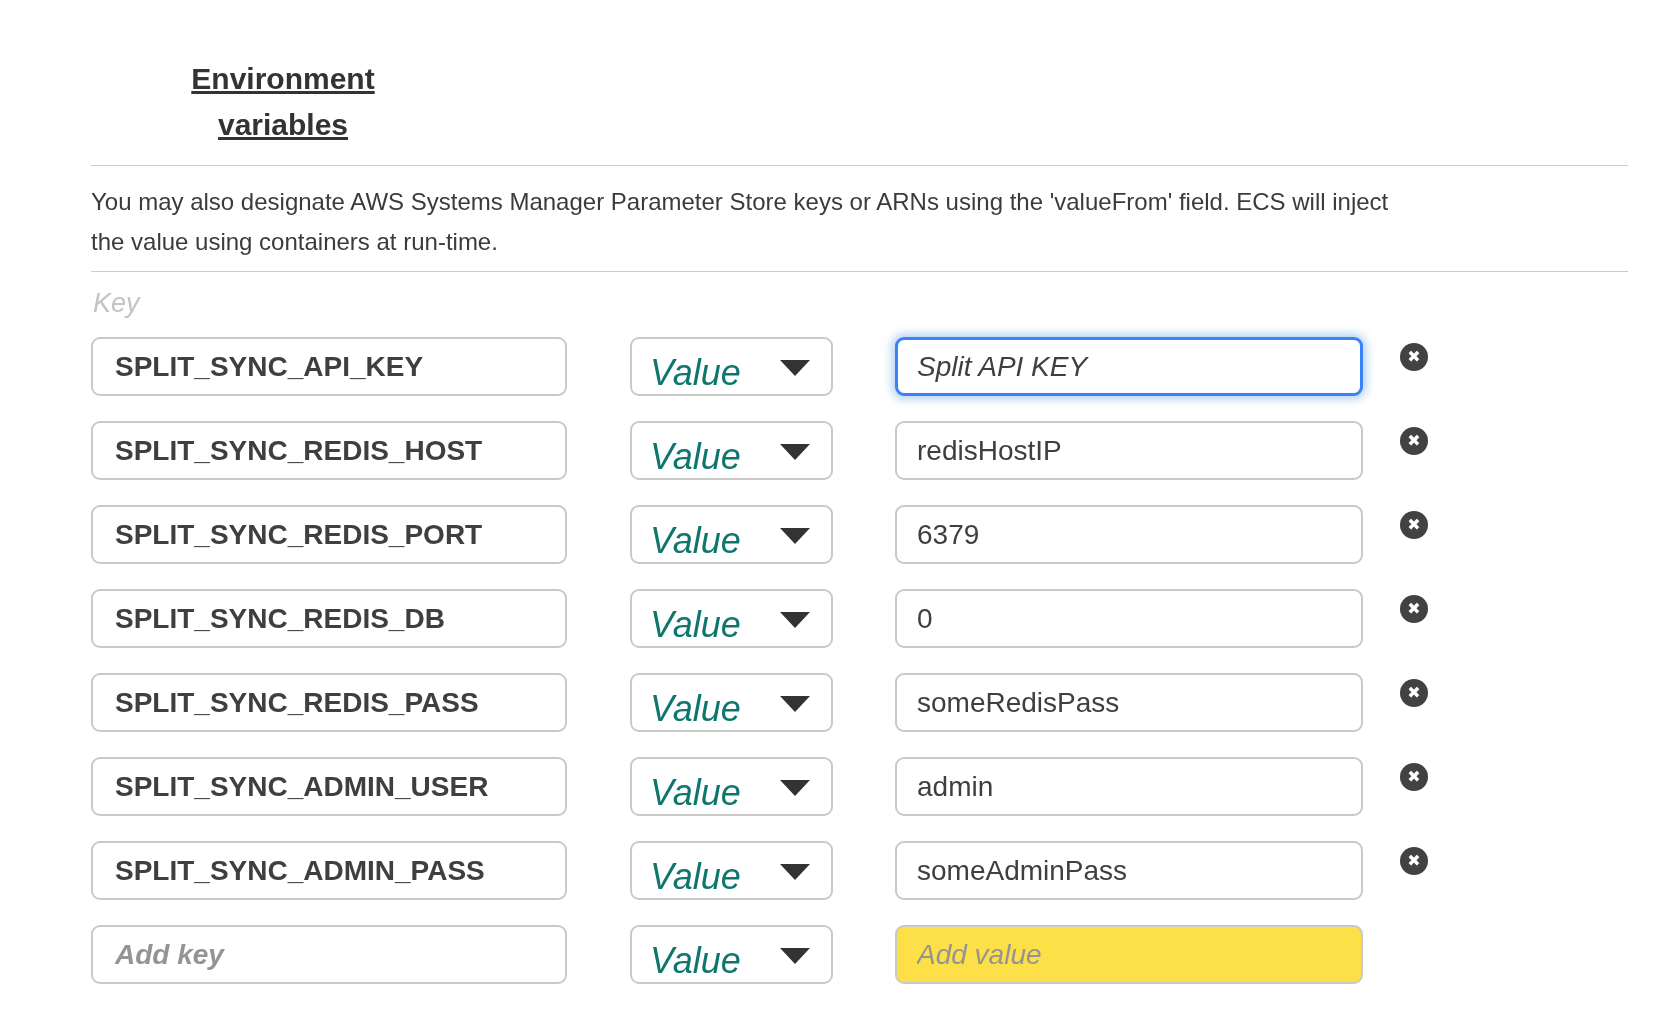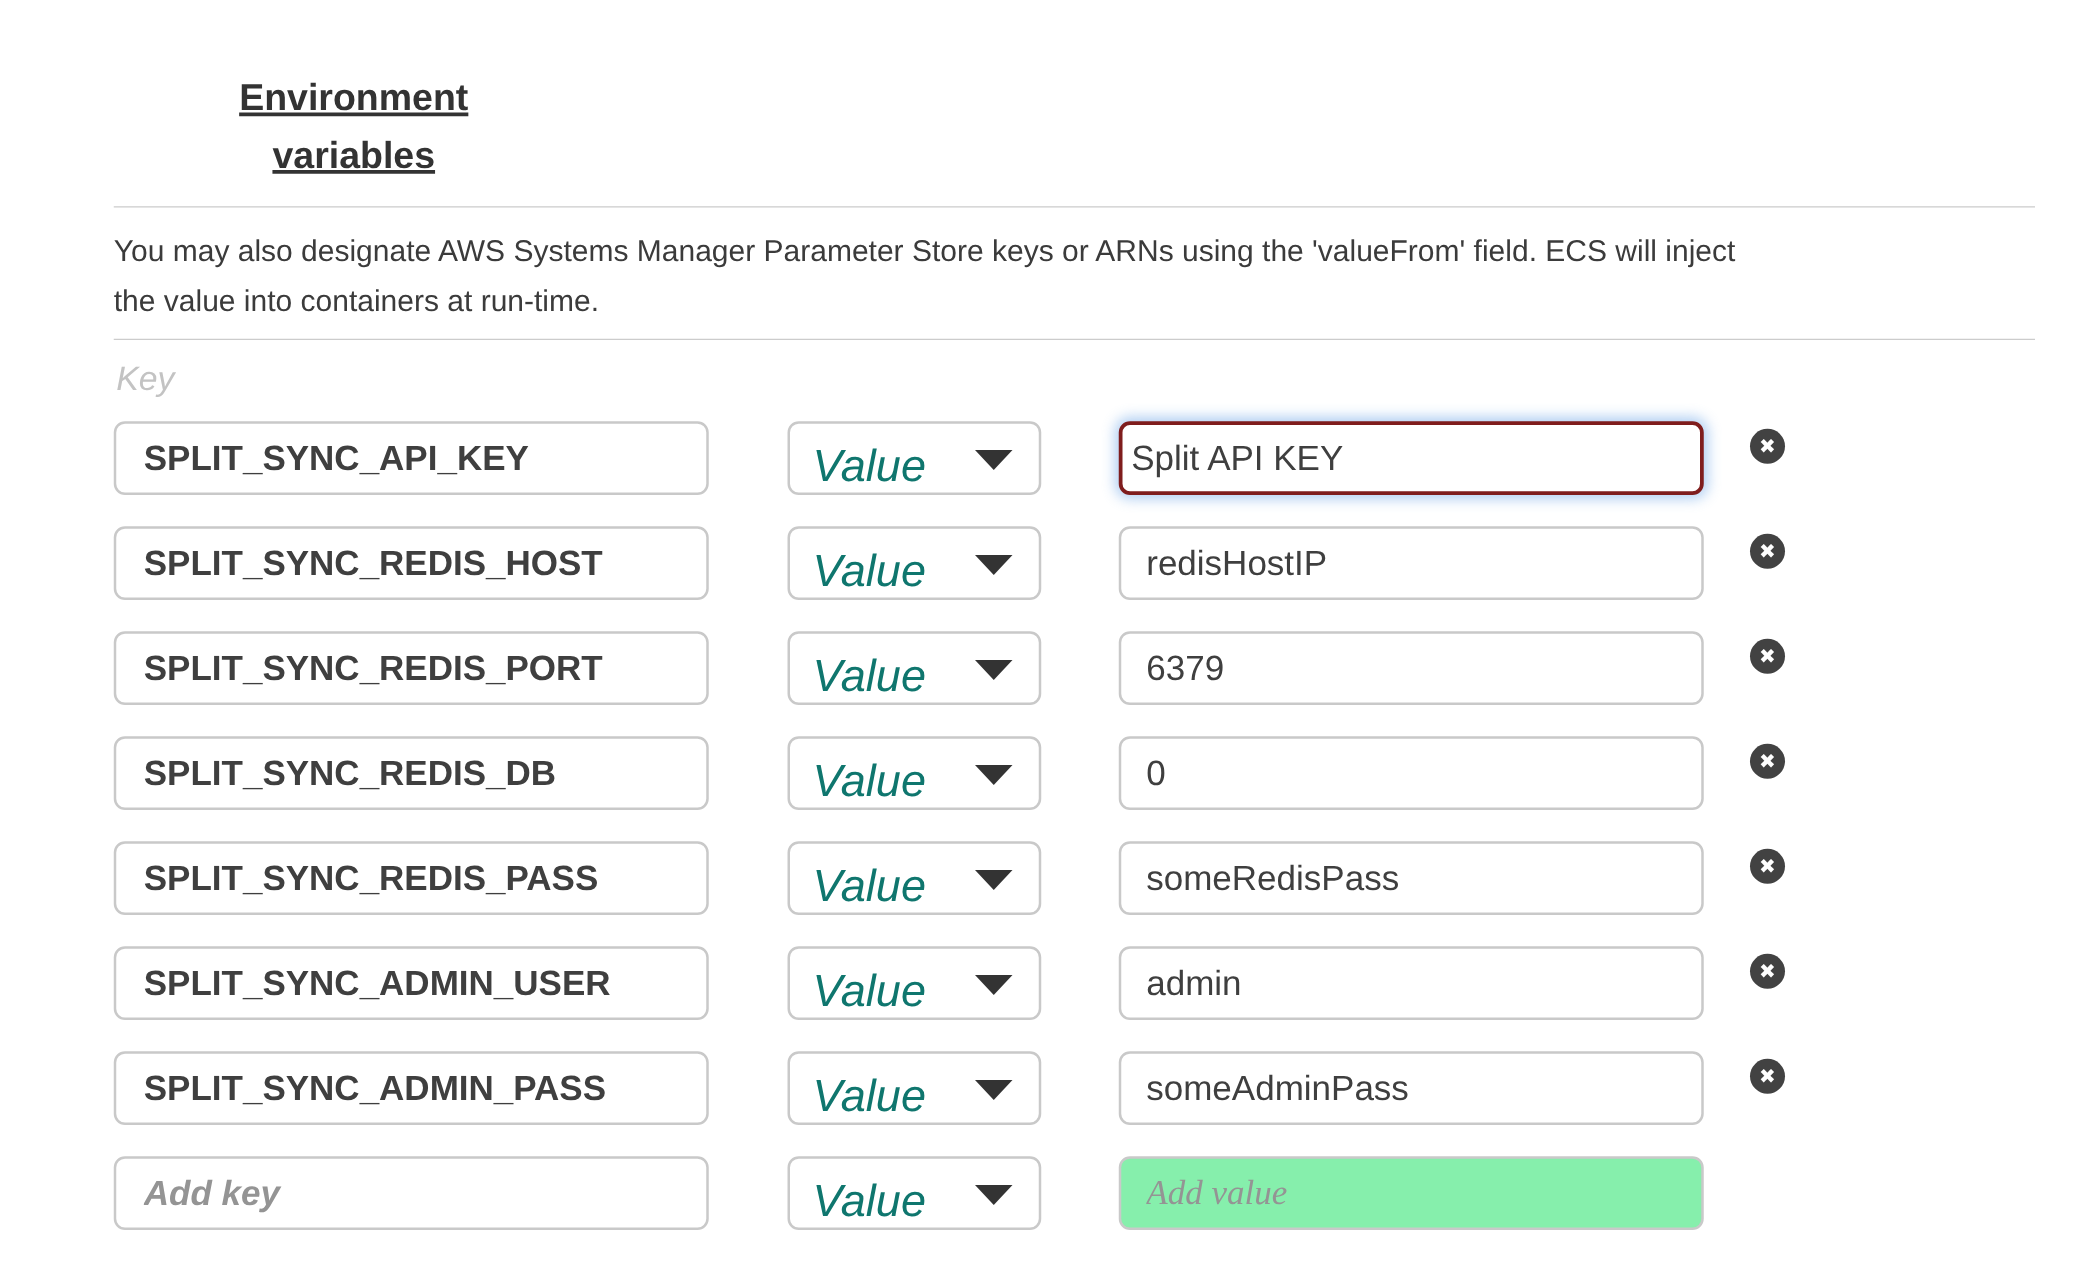--- a/index.html
+++ b/index.html
@@ -25,24 +25,24 @@
 
   .row { position:absolute; left:0; top:0; width:1678px; height:59px; }
 
   .ctl { position:absolute; top:0; height:59px; border:2px solid #c9c9c9;
     border-radius:9px; background:#fff; font-size:28px; color:#3f3f3f;
     font-family:"Liberation Sans","DejaVu Sans",sans-serif; outline:none; }
 
   .key-input   { left:91px;  width:476px; padding:0 14px 0 22px;font-weight:bold; }
   .value-input { left:895px; width:468px; padding:0 14px 0 20px; }
 
-  .value-input.focused { border:3px solid #7f1d1d; padding-left:7px;
-    box-shadow:0 0 10px 3px rgba(82,148,226,0.45); }
+  .value-input.focused { border:3px solid #3b82f6; padding-left:19px;
+    box-shadow:0 0 10px 3px rgba(82,148,226,0.45);font-style:italic; }
 
-  .value-input.disabled { background:#86efac;font-family:Liberation Serif, serif; }
+  .value-input.disabled { background:#fde047; }
 
   input::placeholder { color:#949494; font-style:italic; opacity:1; }
 
   .type-select { left:630px; width:203px; cursor:pointer; }
   .type-select .type-label { position:absolute; left:18px; top:13px;
     font-size:36px; font-style:italic; color:#0f766e; }
   .type-select .caret { position:absolute; right:21px; top:21px; width:0; height:0;
     border-left:15px solid transparent; border-right:15px solid transparent;
     border-top:16px solid #333333; }
 
@@ -58,21 +58,21 @@
 <div id="canvas">
 
   <div class="section-heading">
     <div>Environment</div>
     <div>variables</div>
   </div>
 
   <div class="hr" id="hr-top"></div>
 
   <div class="desc" id="desc-line1">You may also designate AWS Systems Manager Parameter Store keys or ARNs using the 'valueFrom' field. ECS will inject</div>
-  <div class="desc" id="desc-line2">the value into containers at run-time.</div>
+  <div class="desc" id="desc-line2">the value using containers at run-time.</div>
 
   <div class="hr" id="hr-bottom"></div>
 
   <div class="key-col-label">Key</div>
 
   <div id="rows-container">
       <div class="row" style="top: 337px;">
     <input class="ctl key-input" value="SPLIT_SYNC_API_KEY" style="">
     <div class="ctl type-select">
       <span class="type-label">Value</span>

